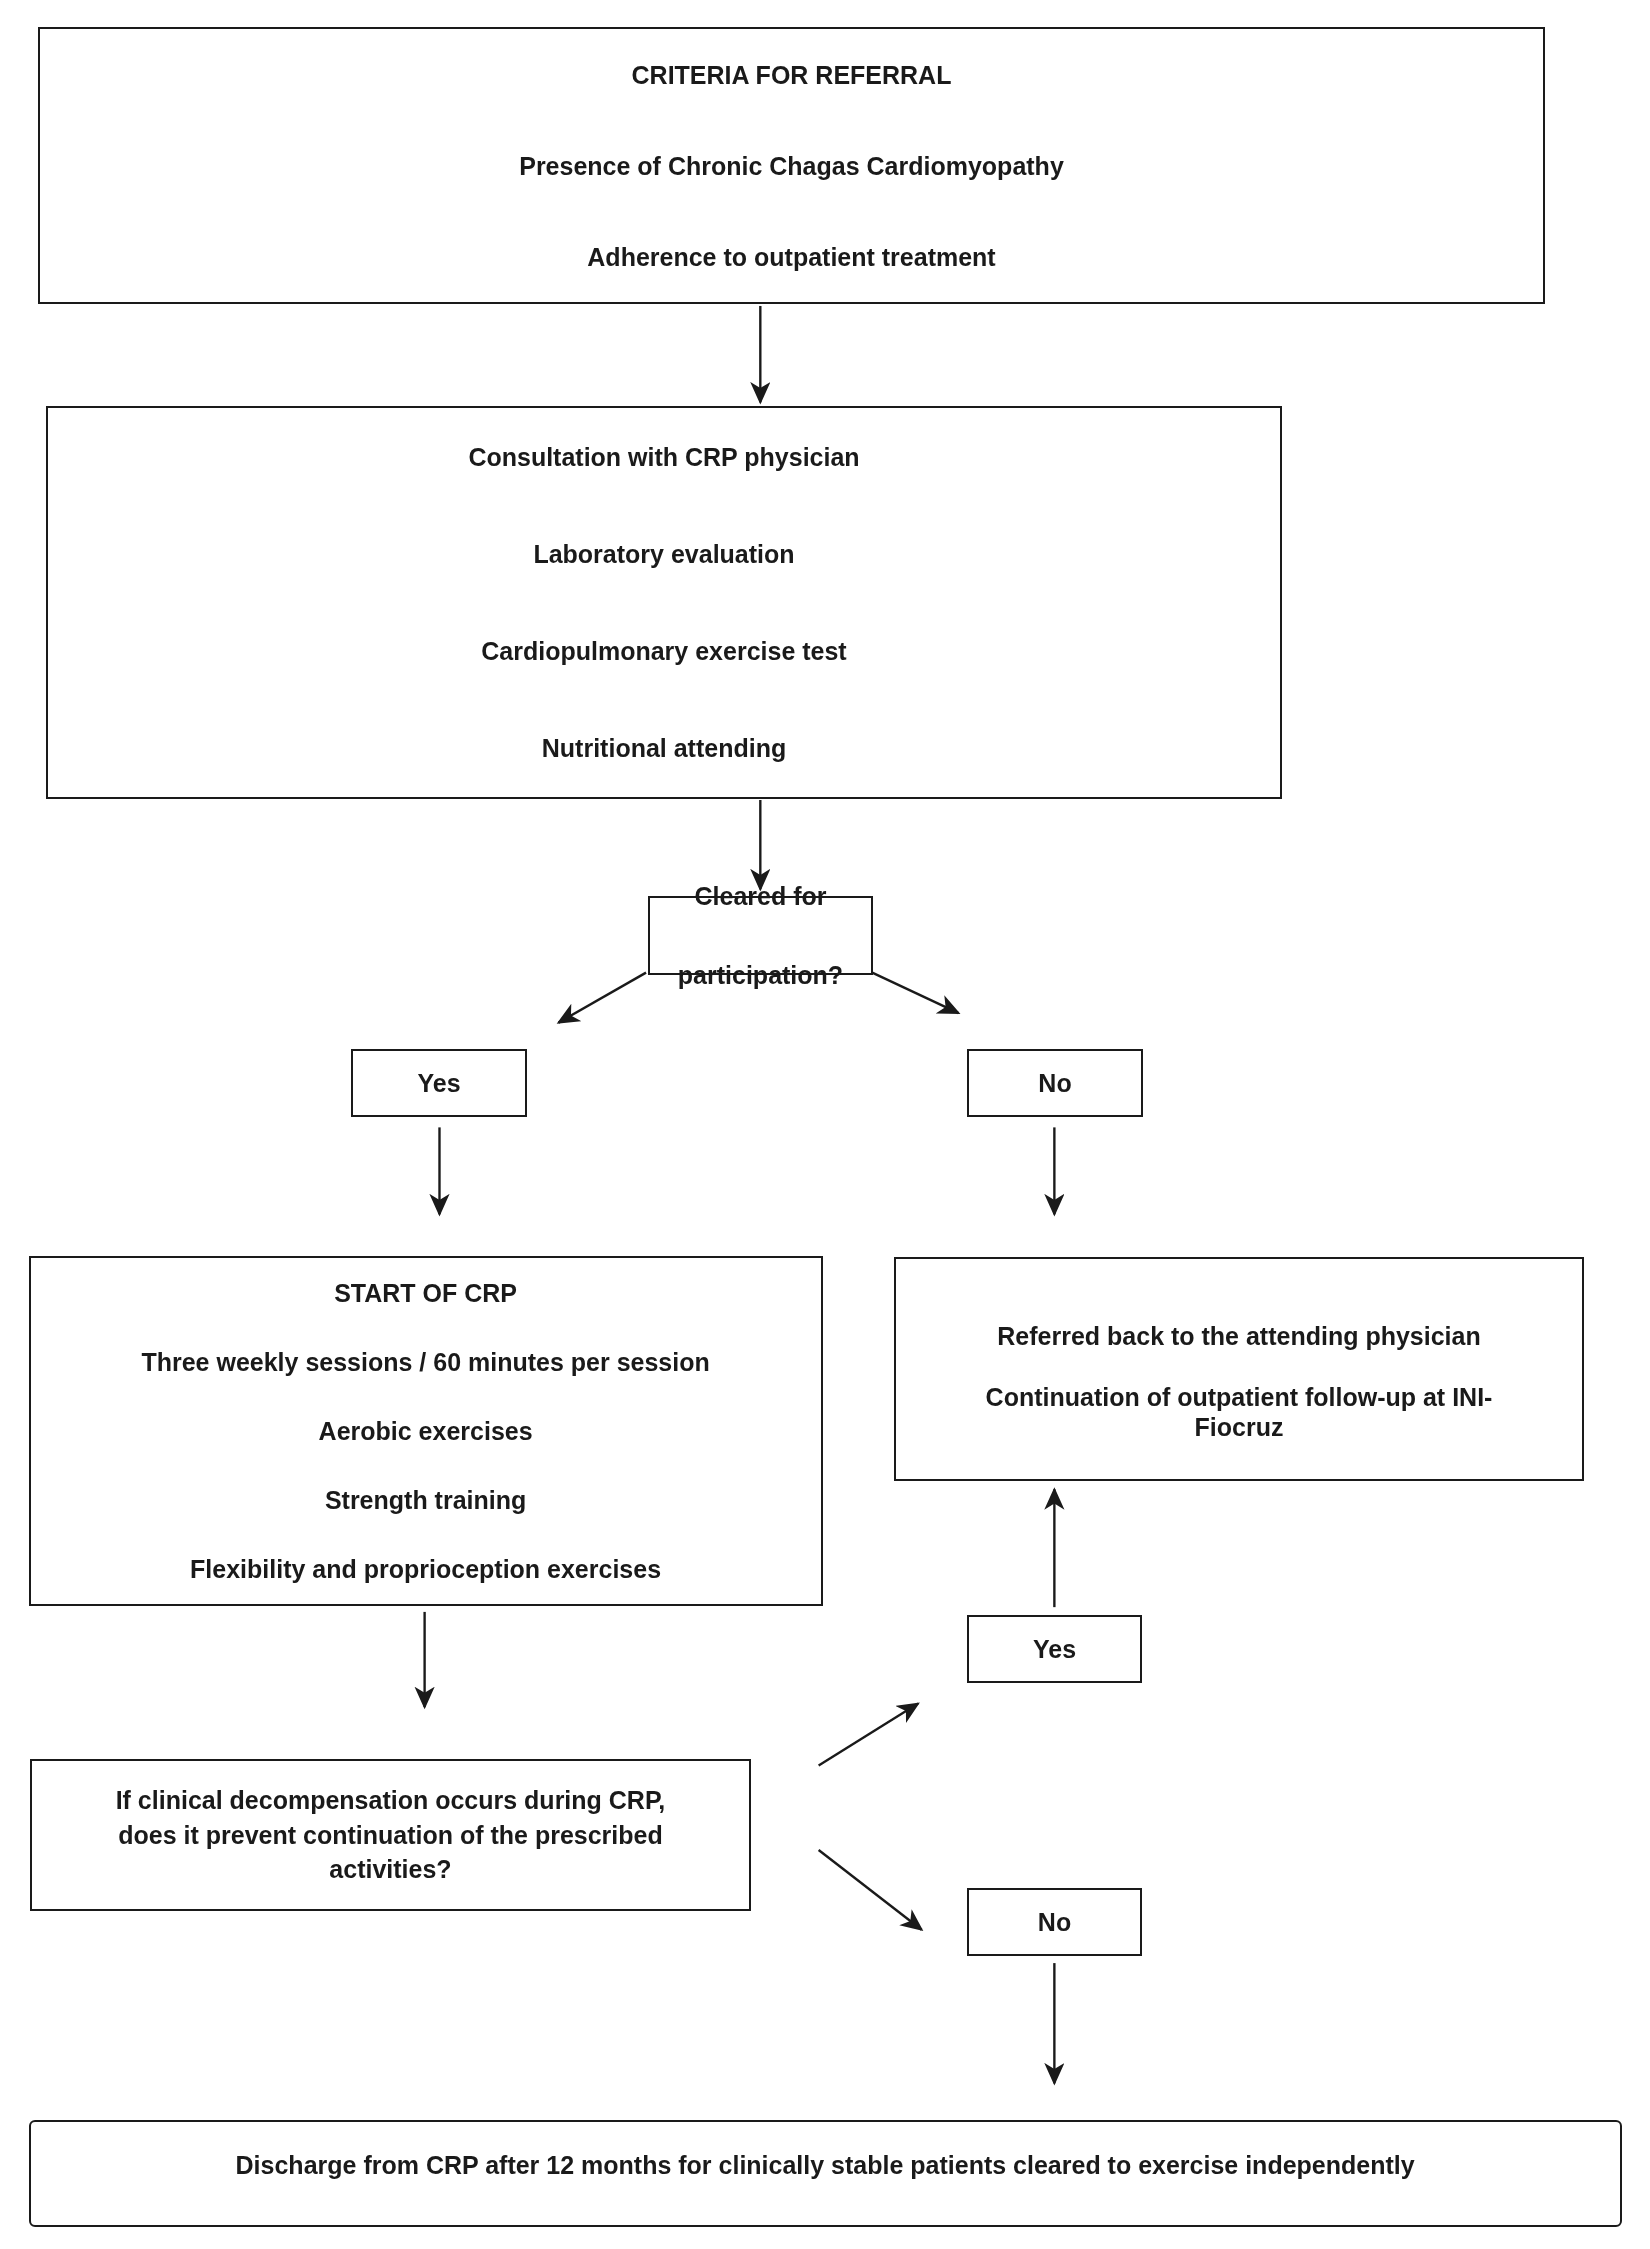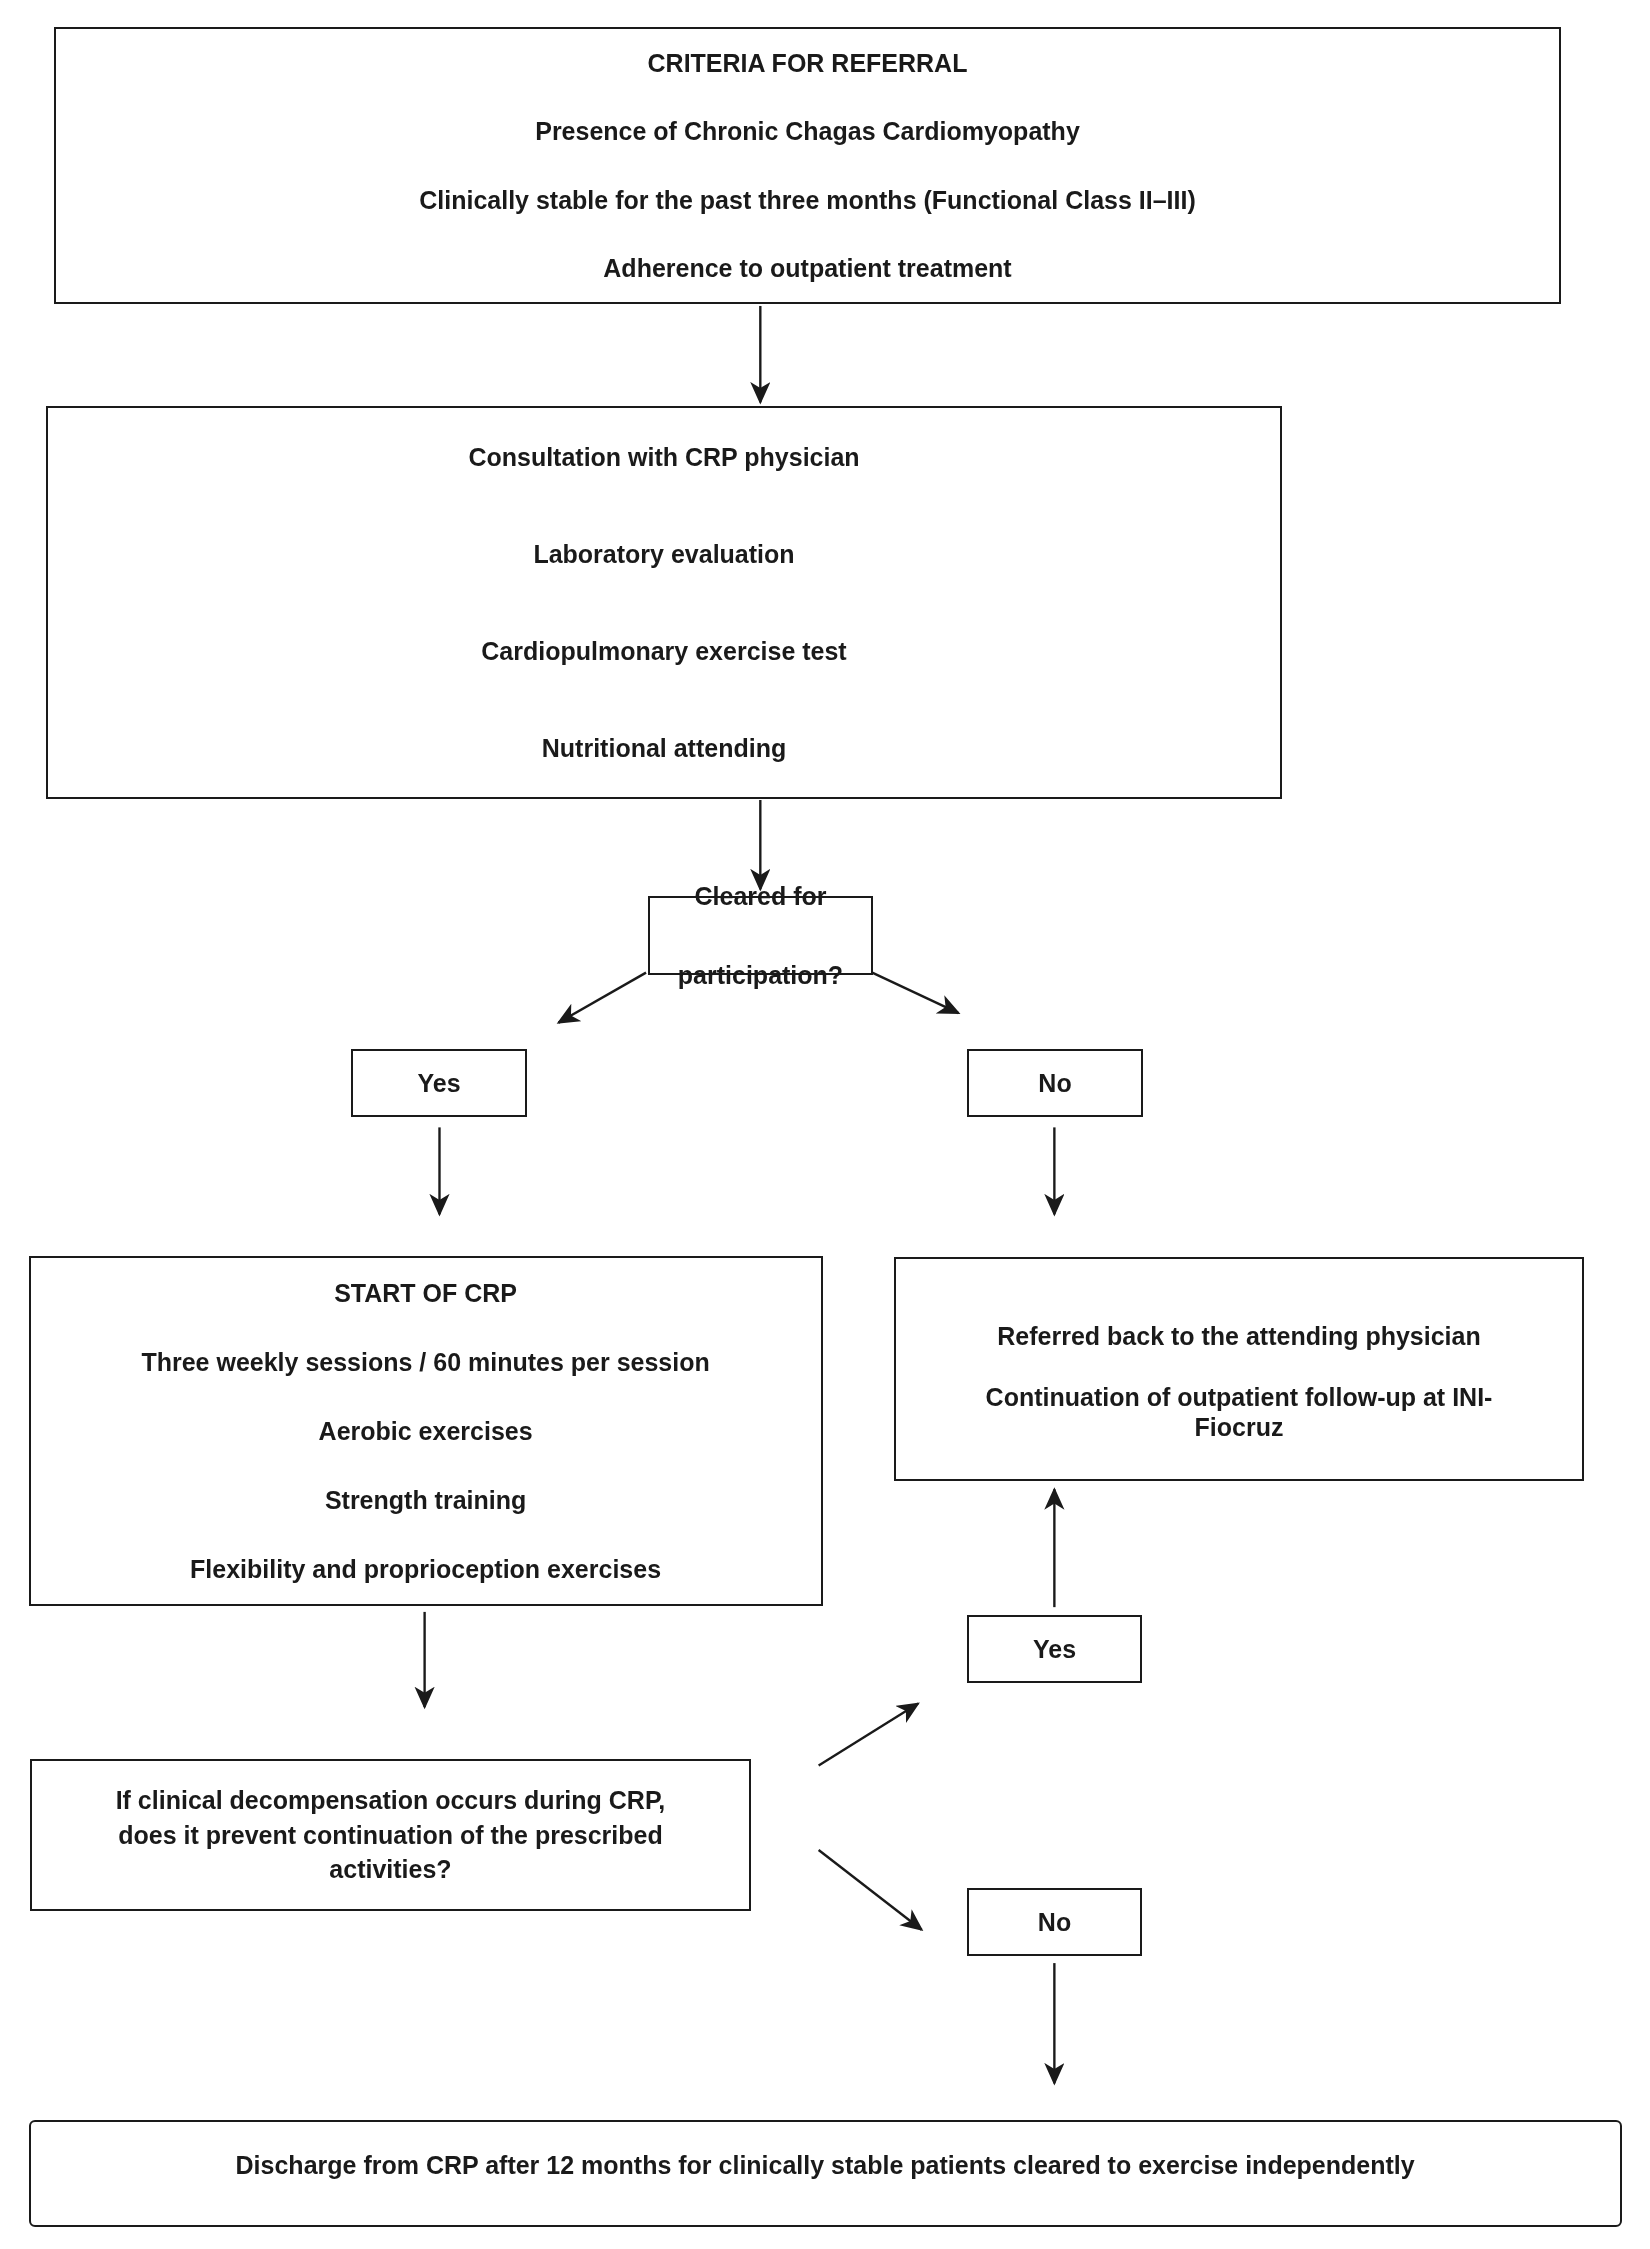--- a/index.html
+++ b/index.html
@@ -25,21 +25,21 @@
     text-align:center;
     font-weight:bold;
     font-size:25px;
     line-height:1.2;
   }
   .box .line{padding:0 14.3px;}
   .center{justify-content:center;}
   .q-lines{line-height:1.38;}
   .gap-below{margin-bottom:31px;margin-top:24px;}
   
-  #criteria-box   {left:54px;  top:27px;   width:1507px; height:277px;}
+  #criteria-box   {left:38px;  top:27px;   width:1507px; height:277px;}
   #evaluation-box {left:46px;  top:406px;  width:1236px; height:393px;}
   #decision1-box  {left:648px;top:896px; width:225px;  height:79px; line-height:1.3;gap:46px;}
   #yes1-box       {left:351px; top:1049px; width:176px;  height:68px;}
   #no1-box        {left:967px;top:1049px; width:176px;  height:68px;}
   #crp-box        {left:28.6px;  top:1256px; width:794px; height:350px;}
   #referral-box   {left:894px;top:1257px; width:690px; height:224px;}
   #yes2-box       {left:967px;top:1615px; width:175px;  height:68px;}
   #question-box   {left:30px;  top:1759px; width:721px; height:152px;}
   #no2-box        {left:967px;top:1888px; width:175px;  height:68px;}
   #discharge-box  {left:28.6px;  top:2120px; width:1593px; height:107px; padding-bottom:16.7px;border-radius:6px;}
@@ -66,21 +66,20 @@
       <line x1="1771" y1="2700" x2="1771" y2="2502" marker-end="url(#ah)"></line>
       <line x1="1375" y1="2966" x2="1542" y2="2862" marker-end="url(#ah)"></line>
       <line x1="1375" y1="3108" x2="1548" y2="3242" marker-end="url(#ah)"></line>
       <line x1="1771" y1="3298" x2="1771" y2="3500" marker-end="url(#ah)"></line>
     </g>
   </svg>
 
   <div class="box" id="criteria-box">
     <div class="line">CRITERIA FOR REFERRAL</div>
     <div class="line">Presence of Chronic Chagas Cardiomyopathy</div>
-    <div class="line">Clinically stable for the past three months (Functional Class II–III)</div>
     <div class="line">Adherence to outpatient treatment</div>
   </div>
 
   <div class="box" id="evaluation-box">
     <div class="line">Consultation with CRP physician</div>
     <div class="line">Laboratory evaluation</div>
     <div class="line">Cardiopulmonary exercise test</div>
     <div class="line">Nutritional attending</div>
   </div>
 

